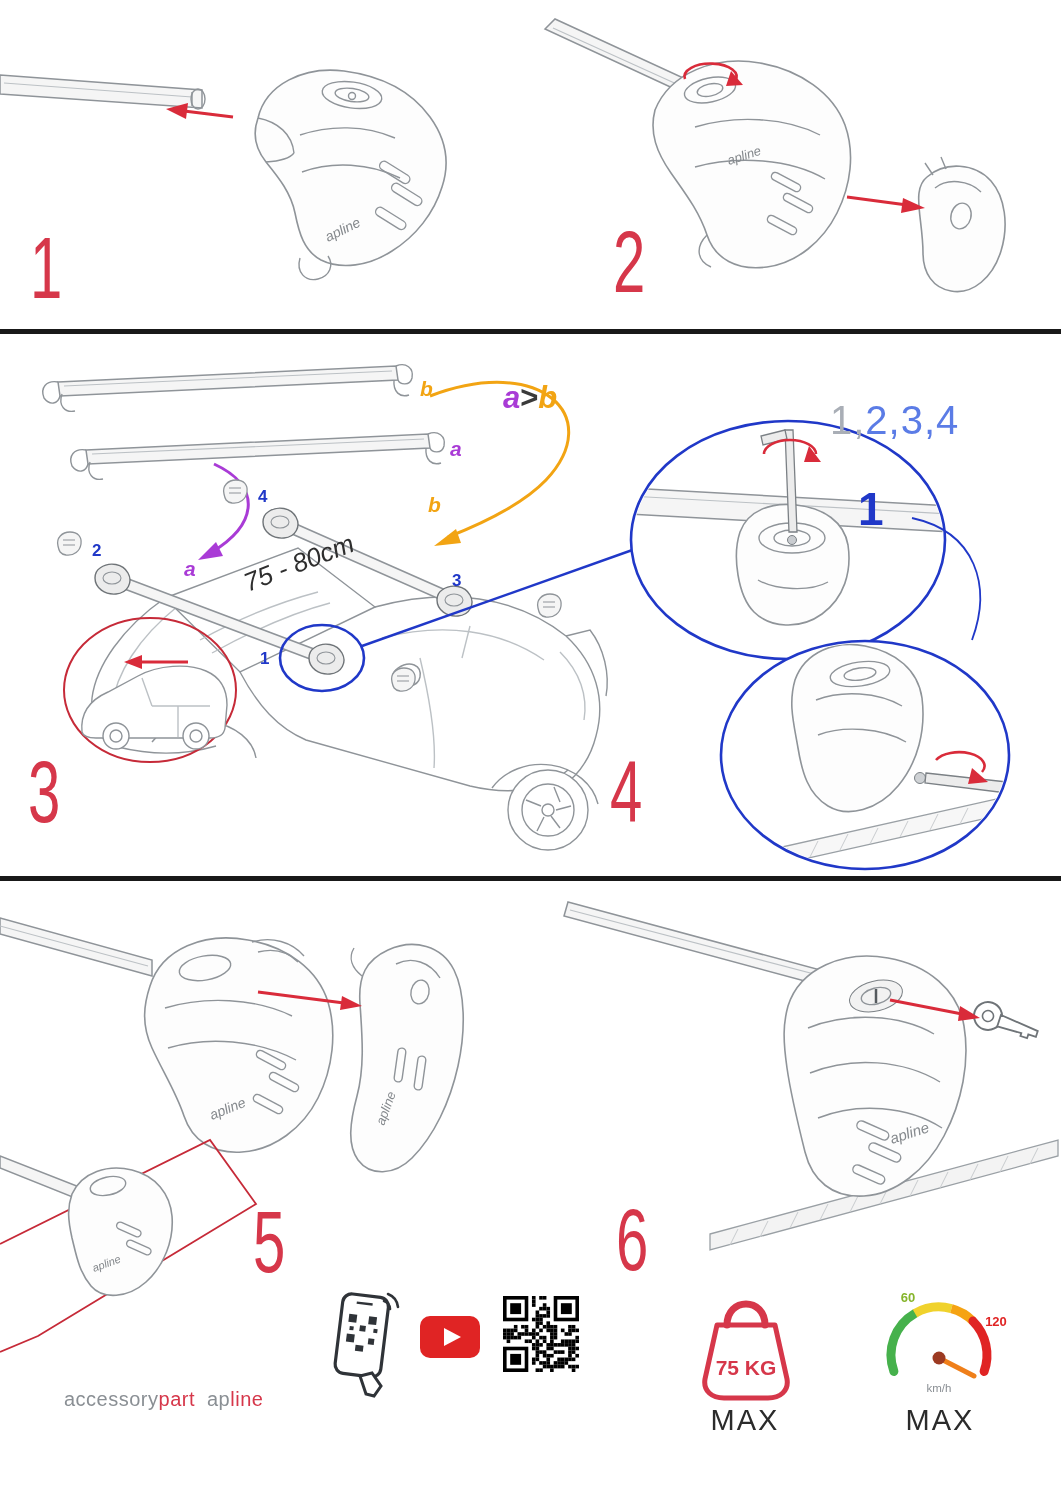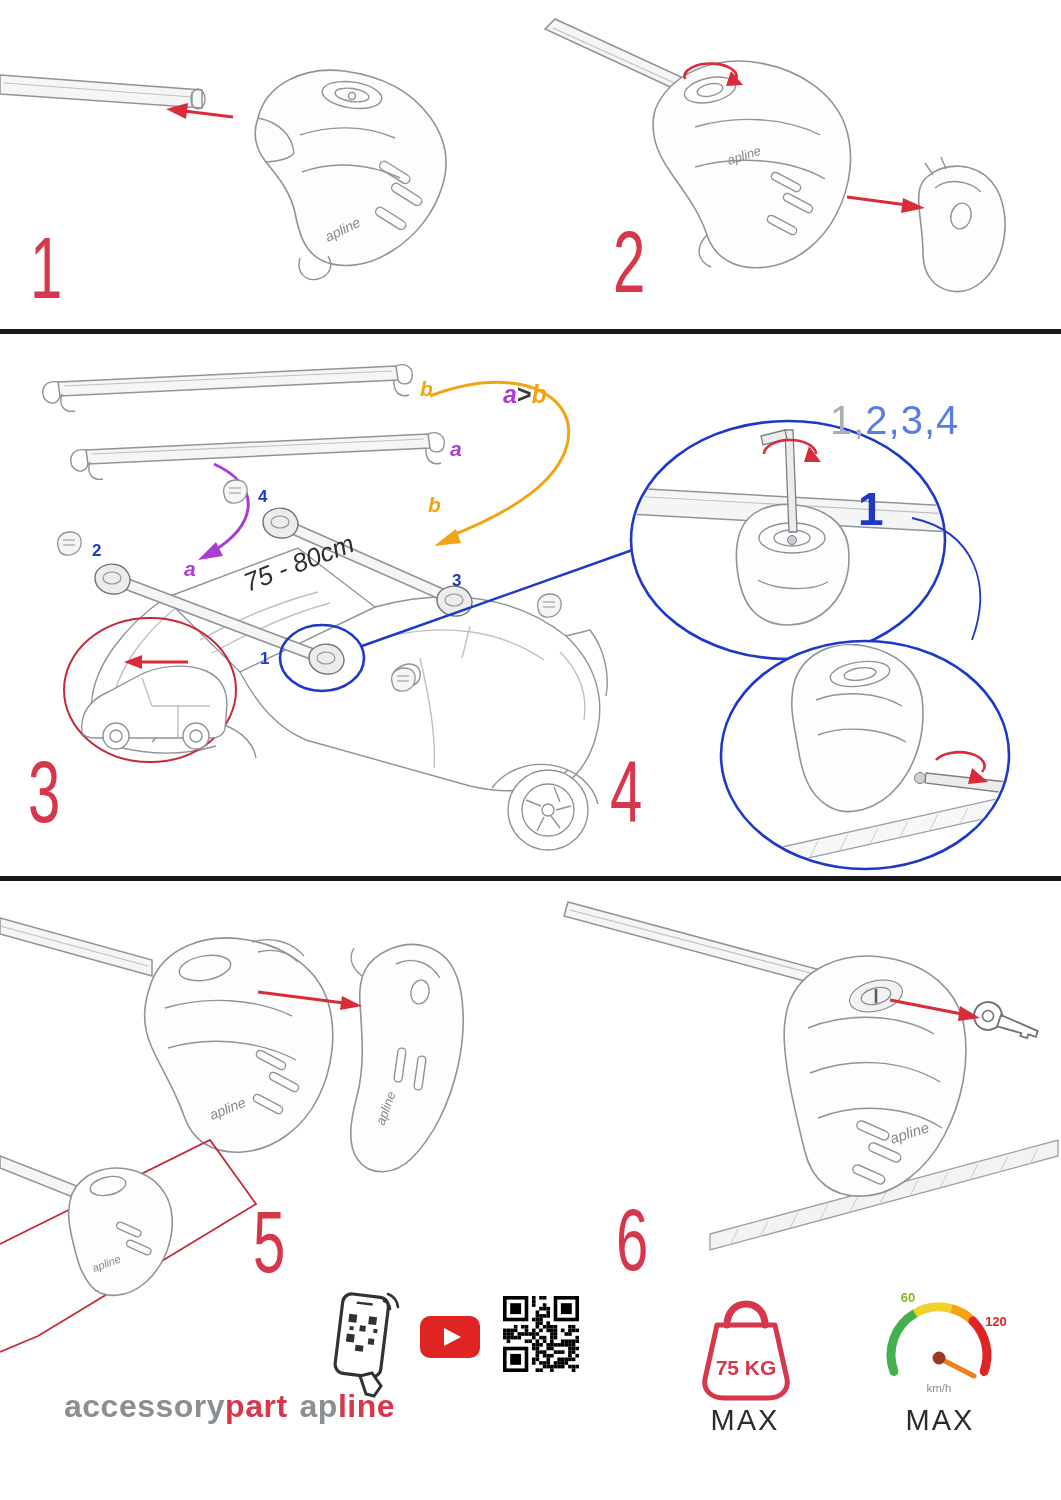--- a/index.html
+++ b/index.html
@@ -183,21 +183,21 @@
         <circle cx="116" cy="396" r="6"></circle>
         <circle cx="196" cy="396" r="13" fill="#ffffff"></circle>
         <circle cx="196" cy="396" r="6"></circle>
       </g>
       <line class="redarrow" x1="188" y1="322" x2="140" y2="322"></line>
       <polygon class="redhead" points="124,322 142,315 142,329"></polygon>
     </g>
   </svg>
   <div class="stepnum" style="left:28px; top:752px;">3</div>
 
-  <div class="abs" style="left:503px; top:380px; font-size:25px; font-weight:600;">
+  <div class="abs" style="left:503px; top:380px; font-size:31px; font-weight:600;">
     <span style="color:var(--purple); font-style:italic;">a</span><span style="color:#3a3a3a;">&gt;</span><span style="color:var(--orange); font-style:italic;">b</span>
   </div>
 
   <svg class="layer" style="left:620px; top:390px;" width="441" height="492" viewBox="0 0 441 492">
     <defs>
       <clipPath id="eclip1">
           <ellipse cx="168" cy="150" rx="155" ry="117"></ellipse>
         </clipPath>
       <clipPath id="eclip2">
           <ellipse cx="245" cy="365" rx="142" ry="112"></ellipse>
@@ -519,21 +519,21 @@
           <rect x="68.76" y="68.76" width="3.62" height="3.62"></rect>
           <rect x="72.38" y="68.76" width="3.62" height="3.62"></rect>
           <rect x="32.57" y="72.38" width="3.62" height="3.62"></rect>
           <rect x="36.19" y="72.38" width="3.62" height="3.62"></rect>
           <rect x="47.05" y="72.38" width="3.62" height="3.62"></rect>
           <rect x="68.76" y="72.38" width="3.62" height="3.62"></rect>
         </g>
     </g>
   </svg>
 
-  <div class="abs" style="left:64px; top:1388px; font-size:32px; font-weight:700; letter-spacing:0.5px;">
+  <div class="abs" style="left:64px; top:1388px; font-size:20px; font-weight:400; letter-spacing:0.5px;">
     <span style="color:var(--brand-gray)">accessory</span><span style="color:var(--red)">part</span><span style="display:inline-block; width:12px;"></span><span style="color:var(--brand-gray)">ap</span><span style="color:var(--red)">line</span>
   </div>
 
   <svg class="layer" style="left:683px; top:1283px;" width="126" height="125" viewBox="0 0 126 125">
     <path d="M44,42 C44,14 82,14 82,42" stroke="var(--red)" stroke-width="7" fill="none" stroke-linecap="round"></path>
     <path d="M34,42 L92,42 L104,96 C106,108 97,115 85,115 L41,115 C29,115 20,108 22,96 Z" stroke="var(--red)" stroke-width="5" fill="none" stroke-linejoin="round"></path>
     <text x="63" y="92" text-anchor="middle" font-size="21" font-weight="bold" fill="var(--red)">75 KG</text>
   </svg>
   <div class="maxlabel" style="left:695px; top:1404px;">MAX</div>
 

